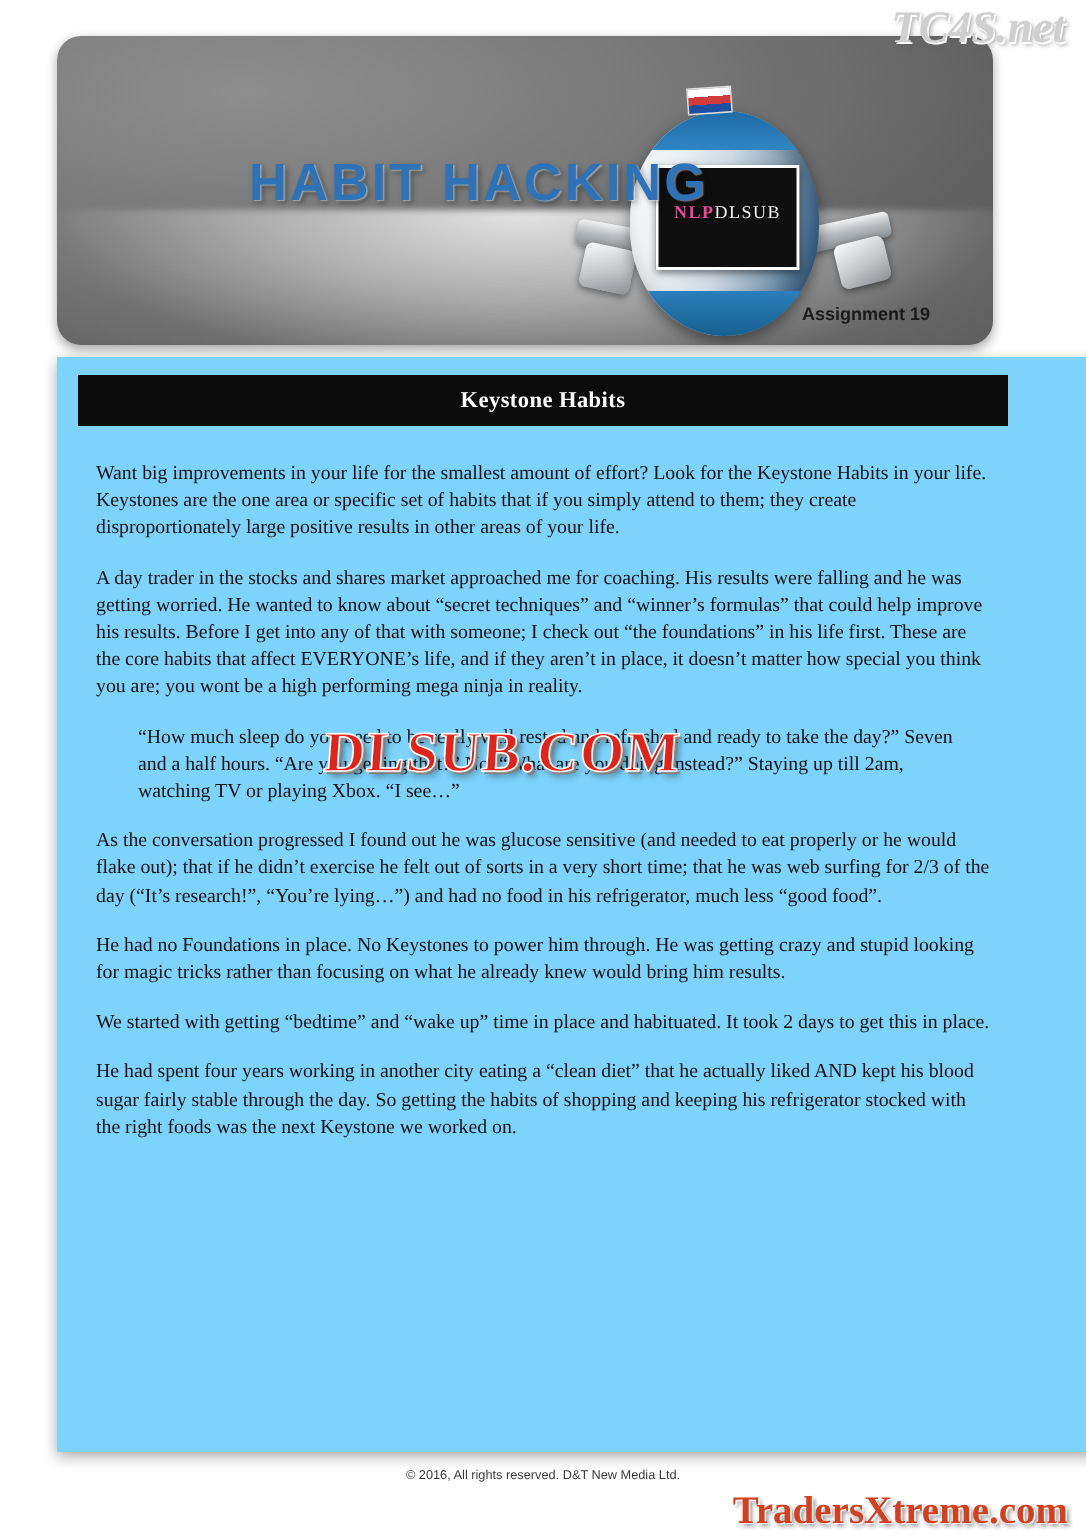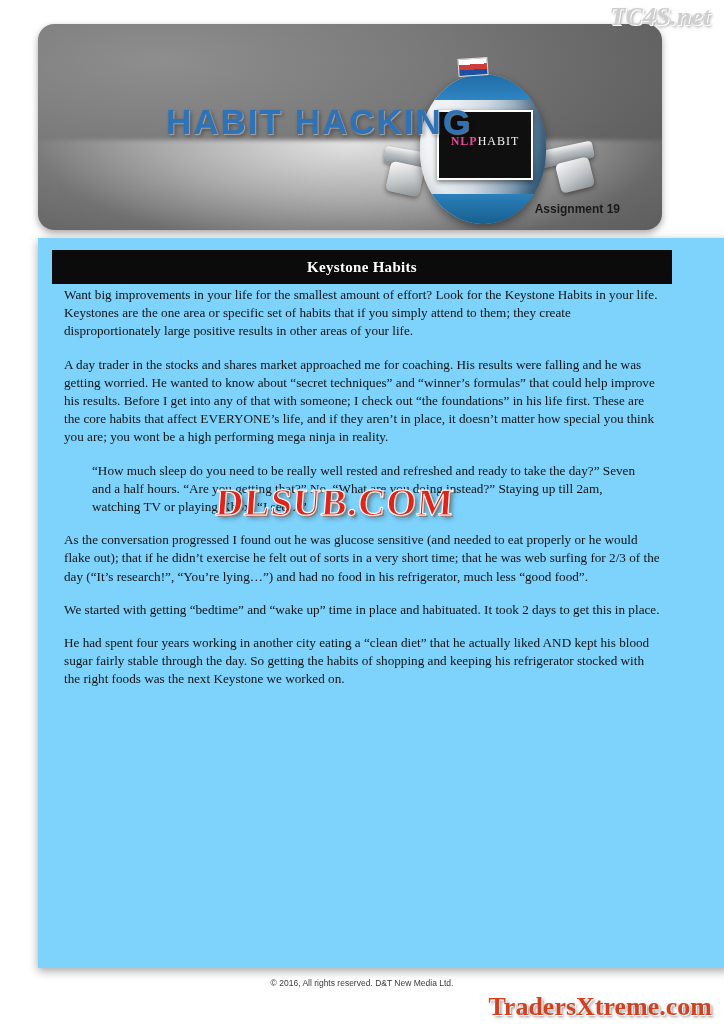--- a/index.html
+++ b/index.html
@@ -14,21 +14,21 @@
     font-family: "Liberation Serif", serif;
     overflow: hidden;
   }
 
   
   .wm-top {
     position: absolute;
     top: 2px;
     right: 14px;
     font-family: "Liberation Serif", serif;
-    font-size: 26px;
+    font-size: 30px;
     font-weight: bold;
     font-style: italic;
     color: #cfcfcf;
     text-shadow:
       1px 1px 0 #ffffff,
       2px 2px 3px rgba(90,90,90,0.55);
     letter-spacing: 0px;
     z-index: 40;
   }
 
@@ -187,21 +187,21 @@
     font-weight: bold;
     font-size: 15px;
     display: flex;
     align-items: center;
     justify-content: center;
     letter-spacing: 0.3px;
   }
   .body-text {
     position: absolute;
     left: 26px;
-    top: 48px;
+    top: 68px;
     width: 596px;
     font-family: "Liberation Serif", serif;
     font-size: 13.2px;
     line-height: 18.2px;
     color: #111111;
     text-align: left;
   }
   .body-text p { margin: 0 0 15px 0; }
   .body-text p.indented {
     margin-left: 28px;
@@ -265,37 +265,38 @@
     <div class="arm arm-l"></div>
     <div class="arm arm-r"></div>
     <div class="hand hand-l"></div>
     <div class="hand hand-r"></div>
     <div class="robot-flag"></div>
     <div class="robot-body">
       <div class="robot-band-top"></div>
       <div class="robot-band-bottom"></div>
       <div class="robot-screen">
         <div class="robot-screen-text">
-          <b>NLP</b><span>HABIT</span>
+          <b>NLP</b><span>DLSUB</span>
         </div>
       </div>
     </div>
   </div>
 
   <div class="assignment">Assignment 19</div>
 </div>
 
 <div class="sheet">
   <div class="title-bar">Keystone Habits</div>
 
   <div class="body-text">
     <p>Want big improvements in your life for the smallest amount of effort? Look for the Keystone Habits in your life. Keystones are the one area or specific set of habits that if you simply attend to them; they create disproportionately large positive results in other areas of your life.</p>
     <p>A day trader in the stocks and shares market approached me for coaching. His results were falling and he was getting worried. He wanted to know about “secret techniques” and “winner’s formulas” that could help improve his results. Before I get into any of that with someone; I check out “the foundations” in his life first. These are the core habits that affect EVERYONE’s life, and if they aren’t in place, it doesn’t matter how special you think you are; you wont be a high performing mega ninja in reality.</p>
     <p class="indented">“How much sleep do you need to be really well rested and refreshed and ready to take the day?” Seven and a half hours. “Are you getting that?” No. “What are you doing instead?” Staying up till 2am, watching TV or playing Xbox. “I see…”</p>
     <p>As the conversation progressed I found out he was glucose sensitive (and needed to eat properly or he would flake out); that if he didn’t exercise he felt out of sorts in a very short time; that he was web surfing for 2/3 of the day (“It’s research!”, “You’re lying…”) and had no food in his refrigerator, much less “good food”.</p>
+    <p>He had no Foundations in place. No Keystones to power him through. He was getting crazy and stupid looking for magic tricks rather than focusing on what he already knew would bring him results.</p>
     <p>We started with getting “bedtime” and “wake up” time in place and habituated. It took 2 days to get this in place.</p>
     <p>He had spent four years working in another city eating a “clean diet” that he actually liked AND kept his blood sugar fairly stable through the day. So getting the habits of shopping and keeping his refrigerator stocked with the right foods was the next Keystone we worked on.</p>
   </div>
 </div>
 
 <div class="wm-red">DLSUB.COM</div>
 
 <div class="footer-copy">© 2016, All rights reserved. D&amp;T New Media Ltd.</div>
 <div class="wm-bottom">TradersXtreme.com</div>
 

